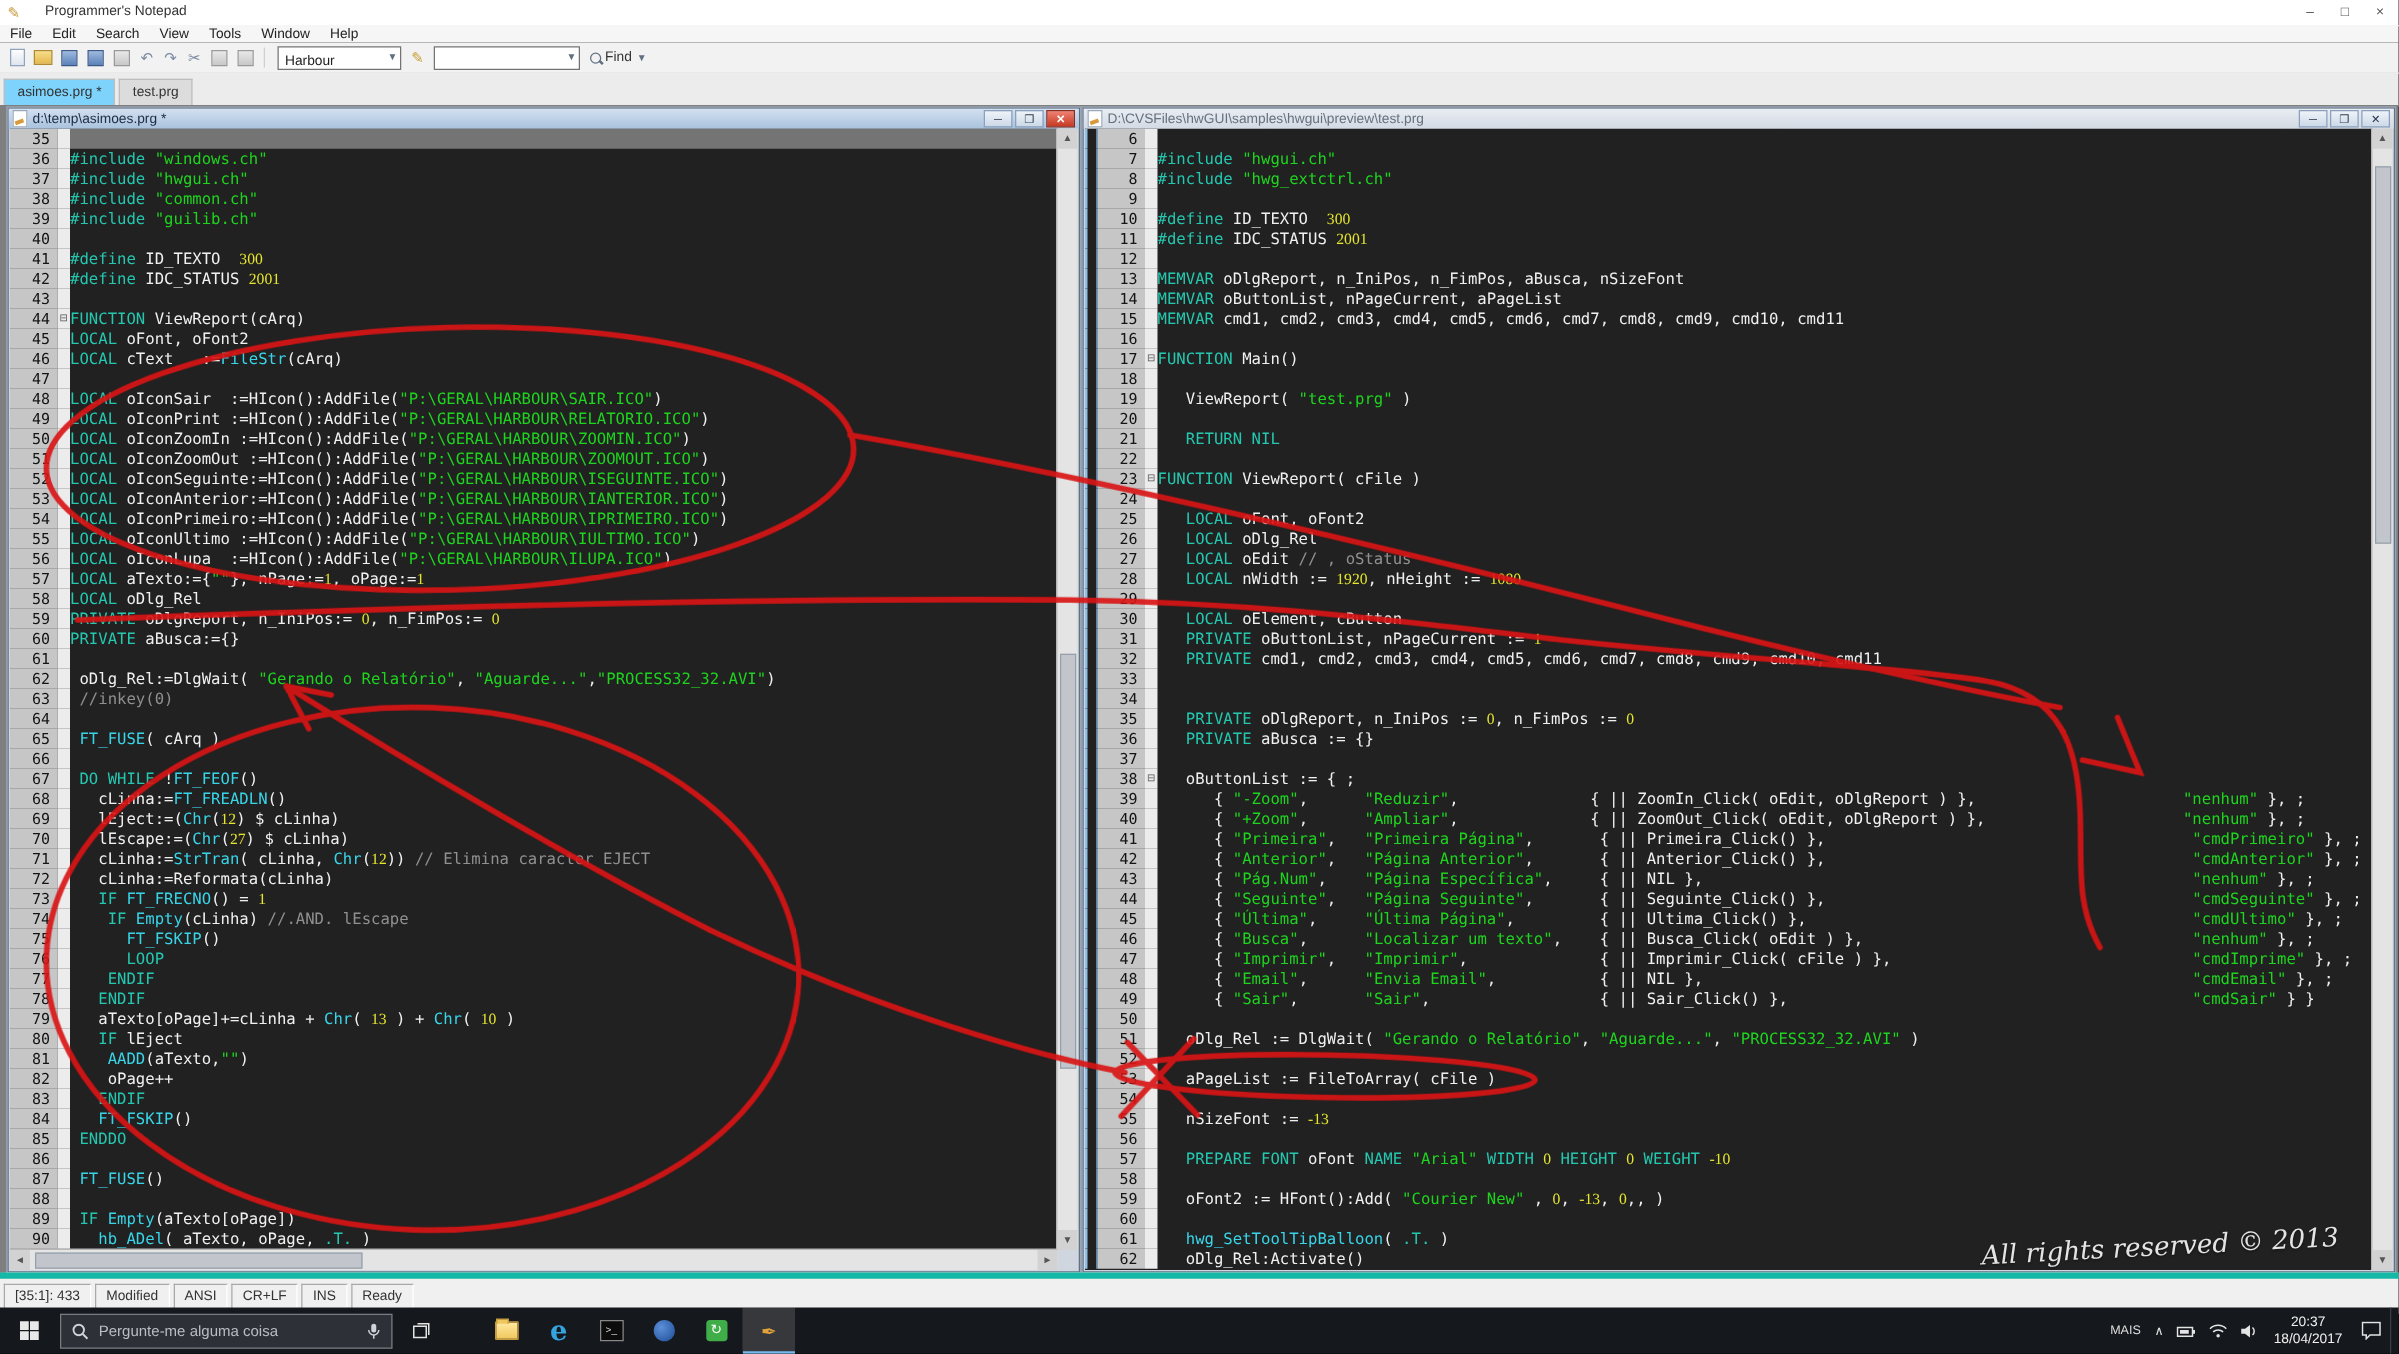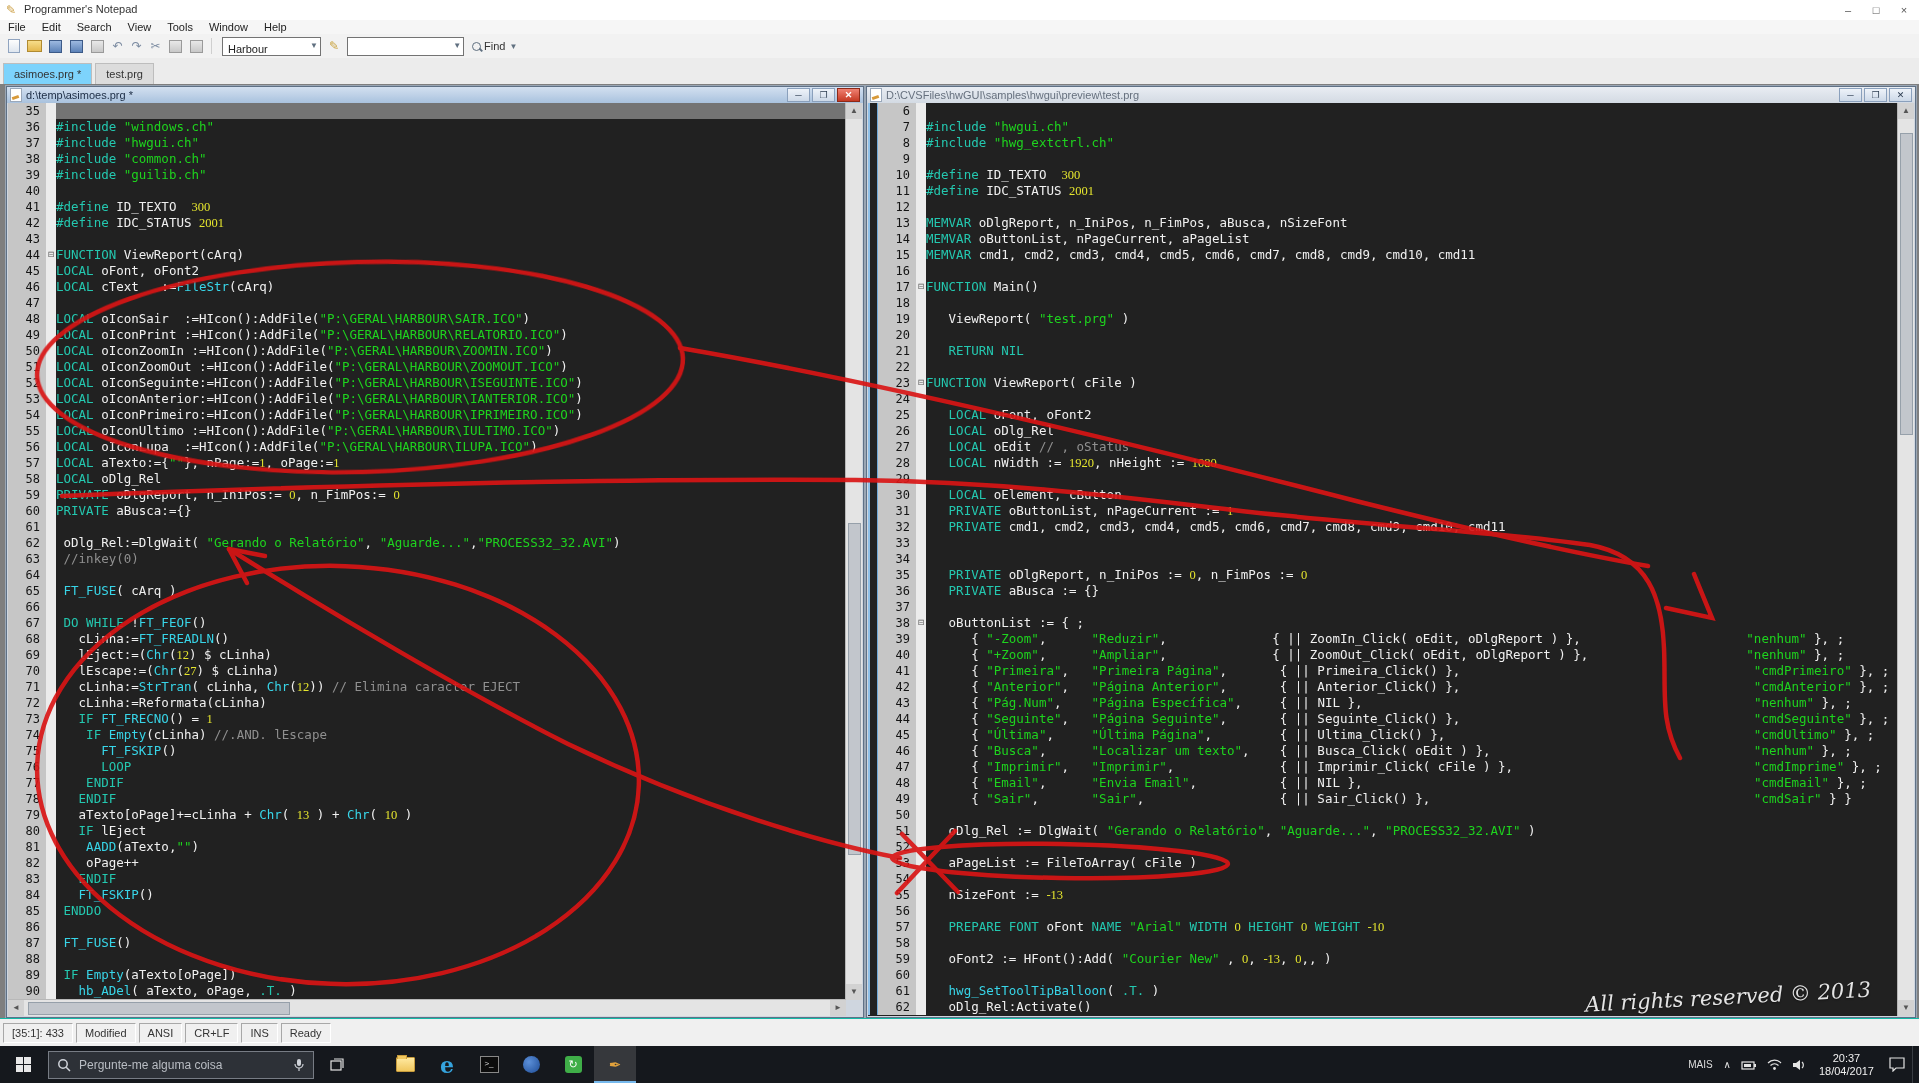--- a/index.html
+++ b/index.html
@@ -2,21 +2,21 @@
 <html style="--ebg: #212121; --ctx: #f0f0f0; --ckw: #24c8b0; --cst: #1ed41e; --cnu: #e6e62e; --cfn: #38d5e8; --ccm: #909090; --gbg: #c6c6c6;"><head>
 <meta charset="utf-8">
 <style>
   html,body{margin:0;padding:0;background:#000;}
   body{width:1919px;height:1083px;position:relative;overflow:hidden;
        font-family:"Liberation Sans",sans-serif;-webkit-font-smoothing:antialiased;}
   .abs{position:absolute;}
   
   #titlebar{left:0;top:0;width:1919px;height:20px;background:#ffffff;border-bottom:1px solid #e8e8e8;}
   #app-icon{left:6px;top:3px;width:14px;height:14px;color:#c99a3a;font-size:12px;line-height:14px;}
-  #app-title{left:24px;top:3px;font-size:11px;color:#333;}
+  #app-title{left:36px;top:3px;font-size:11px;color:#333;}
   .winctl{top:2px;width:28px;height:16px;text-align:center;font-size:11px;color:#555;line-height:16px;}
   #menubar{left:0;top:20px;width:1919px;height:14px;background:#f6f6f6;font-size:11px;color:#222;display:flex;align-items:center;}
   #menubar span{padding:0 8px;}
   #toolbar{left:0;top:34px;width:1919px;height:24px;background:#f2f2f2;border-bottom:1px solid #dcdcdc;display:flex;align-items:center;}
   .tbico{width:15px;height:14px;margin:0 2px;position:relative;font-size:12px;line-height:14px;text-align:center;color:#7a8aa0;}
   .t-doc{background:linear-gradient(#fdfdfd,#dfe6ef);border:1px solid #90a4c0;width:10px;height:12px;margin:0 4px;}
   .t-folder{background:linear-gradient(#f7dd8a,#e4b84e);border:1px solid #b08a30;width:13px;height:10px;margin:1px 3px;}
   .t-save{background:linear-gradient(#9db9e0,#5c82b8);border:1px solid #3c5a88;width:11px;height:11px;margin:0 4px;}
   .t-grey{background:linear-gradient(#e8e8e8,#c8c8c8);border:1px solid #9a9a9a;width:11px;height:11px;margin:0 4px;}
   .tbsep{width:1px;height:16px;background:#cfcfcf;margin:0 4px;}
@@ -51,21 +51,21 @@
   .c-k{color:var(--ckw);} .c-s{color:var(--cst);} .c-n{color:var(--cnu);font-family:Liberation Serif, serif;}
   .c-f{color:var(--cfn);text-align:center;} .c-c{color:var(--ccm);} .c-d{color:var(--ctx);}
   .modbar{width:7px;flex:none;background:var(--ebg);border-left:2px solid #8fc0e8;border-right:1px solid #6fa8d8;}
   
   .vsb{position:absolute;top:16px;bottom:1px;width:16px;background:#e4e4e4;border-left:1px solid #b8b8b8;}
   .hsb{position:absolute;left:1px;height:16px;background:#e4e4e4;border-top:1px solid #b8b8b8;}
   .sbarrow{position:absolute;width:16px;height:16px;background:#d2d2d2;color:#555;font-size:8px;text-align:center;line-height:16px;}
   .sbthumb{position:absolute;background:#c2c6cc;border:1px solid #96a0aa;}
   .caret{position:absolute;width:2px;height:13px;background:#fff;}
   
-  #statusbar{left:0;top:1018px;width:1919px;height:28px;background:#f0f0f0;border-top:1px solid #14b8a6;display:flex;align-items:center;font-size:11px;color:#333;}
+  #statusbar{left:0;top:1018px;width:1919px;height:28px;background:#f0f0f0;border-top:5px solid #14b8a6;display:flex;align-items:center;font-size:11px;color:#333;}
   .sfield{height:18px;line-height:18px;border:1px solid;border-color:#a8a8a8 #fff #fff #a8a8a8;padding:0 8px;margin-left:3px;background:#f0f0f0;}
   
   #taskbar{left:0;top:1046px;width:1919px;height:37px;background:#15181d;display:flex;align-items:center;z-index:70;}
   #startbtn{width:46px;height:37px;display:flex;align-items:center;justify-content:center;}
   .winlogo{width:15px;height:15px;display:grid;grid-template-columns:7px 7px;grid-gap:1px;}
   .winlogo i{background:#e8e8e8;display:block;}
   #searchbox{width:264px;height:26px;background:#2d3137;border:1px solid #777c84;display:flex;align-items:center;margin-left:2px;}
   #searchbox .ph{font-size:12px;color:#b9bdc3;flex:1;}
   #taskview{width:34px;height:37px;display:flex;align-items:center;justify-content:center;margin-left:6px;}
   .tbappico{width:42px;height:37px;display:flex;align-items:center;justify-content:center;position:relative;}

